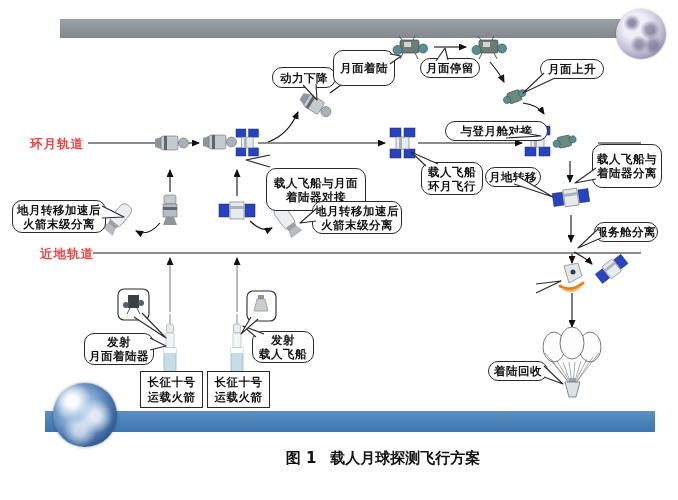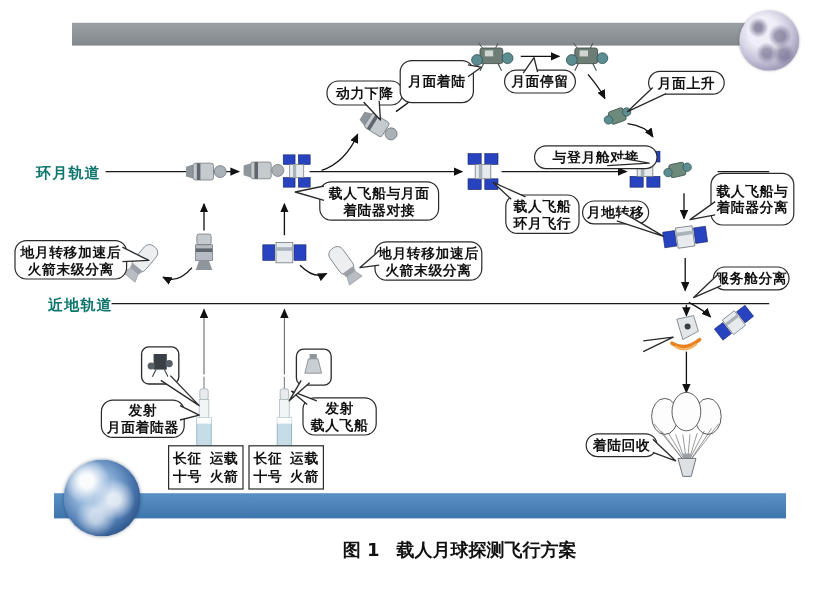--- a/index.html
+++ b/index.html
@@ -26,24 +26,24 @@
           radial-gradient(circle at 42% 74%, rgba(255,255,255,.6) 0 8%, transparent 28%),
           radial-gradient(circle at 40% 40%, #8fb2da 0 30%, #4a76ad 60%, #1e4474 85%, #122e52 100%);
         box-shadow:0 0 3px rgba(20,40,70,.5);}
   svg.layer{position:absolute;left:0;top:0;z-index:1;}
   svg.tails{z-index:4;pointer-events:none;}
   .bubble{position:absolute;z-index:3;background:#fff;border:1.2px solid #2a2a2a;
           border-radius:10px;display:flex;flex-direction:column;align-items:center;
           justify-content:center;font-size:11.5px;font-weight:700;color:#111;
           line-height:14px;text-align:center;letter-spacing:.5px;box-sizing:border-box;}
   .rectbox{position:absolute;z-index:3;background:#fff;border:1.1px solid #2a2a2a;
-          display:flex;flex-direction:row;align-items:center;justify-content:center;
+          display:flex;flex-direction:column;align-items:center;justify-content:center;
           font-size:11.5px;font-weight:700;color:#111;line-height:15px;text-align:center;
           letter-spacing:.5px;box-sizing:border-box;}
-  .orbitlabel{position:absolute;z-index:3;font-size:12.5px;font-weight:700;color:#0f766e;
+  .orbitlabel{position:absolute;z-index:3;font-size:12.5px;font-weight:700;color:#ef4444;
           letter-spacing:1px;}
   .cap{position:absolute;z-index:3;width:678px;text-align:center;color:#111;padding-left:44px;}
   .cap-zh{top:449px;font-size:15px;font-weight:700;}
   .cap-zh .gap{margin-right:14px;}
   .cap-en{top:476px;font-size:14px;font-family:"Liberation Serif",serif;letter-spacing:.4px;}
   .cap-en .gap{margin-right:12px;}
 </style>
 </head>
 <body>
 
@@ -238,21 +238,21 @@
   </div>
   <div class="bubble" style="left:420px;top:58px;width:60px;height:20px">
     <span>月面停留</span>
   </div>
   <div class="bubble" style="left:540px;top:59px;width:64px;height:20px">
     <span>月面上升</span>
   </div>
   <div class="bubble" style="left:445px;top:121px;width:103px;height:20px">
     <span>与登月舱对接</span>
   </div>
-  <div class="bubble" style="left:266px;top:151px;width:100px;height:33px">
+  <div class="bubble" style="left:266px;top:168px;width:100px;height:43px">
     <span>载人飞船与月面</span>
     <span>着陆器对接</span>
   </div>
   <div class="bubble" style="left:421px;top:162px;width:62px;height:33px">
     <span>载人飞船</span>
     <span>环月飞行</span>
   </div>
   <div class="bubble" style="left:485px;top:167px;width:56px;height:20px">
     <span>月地转移</span>
   </div>

